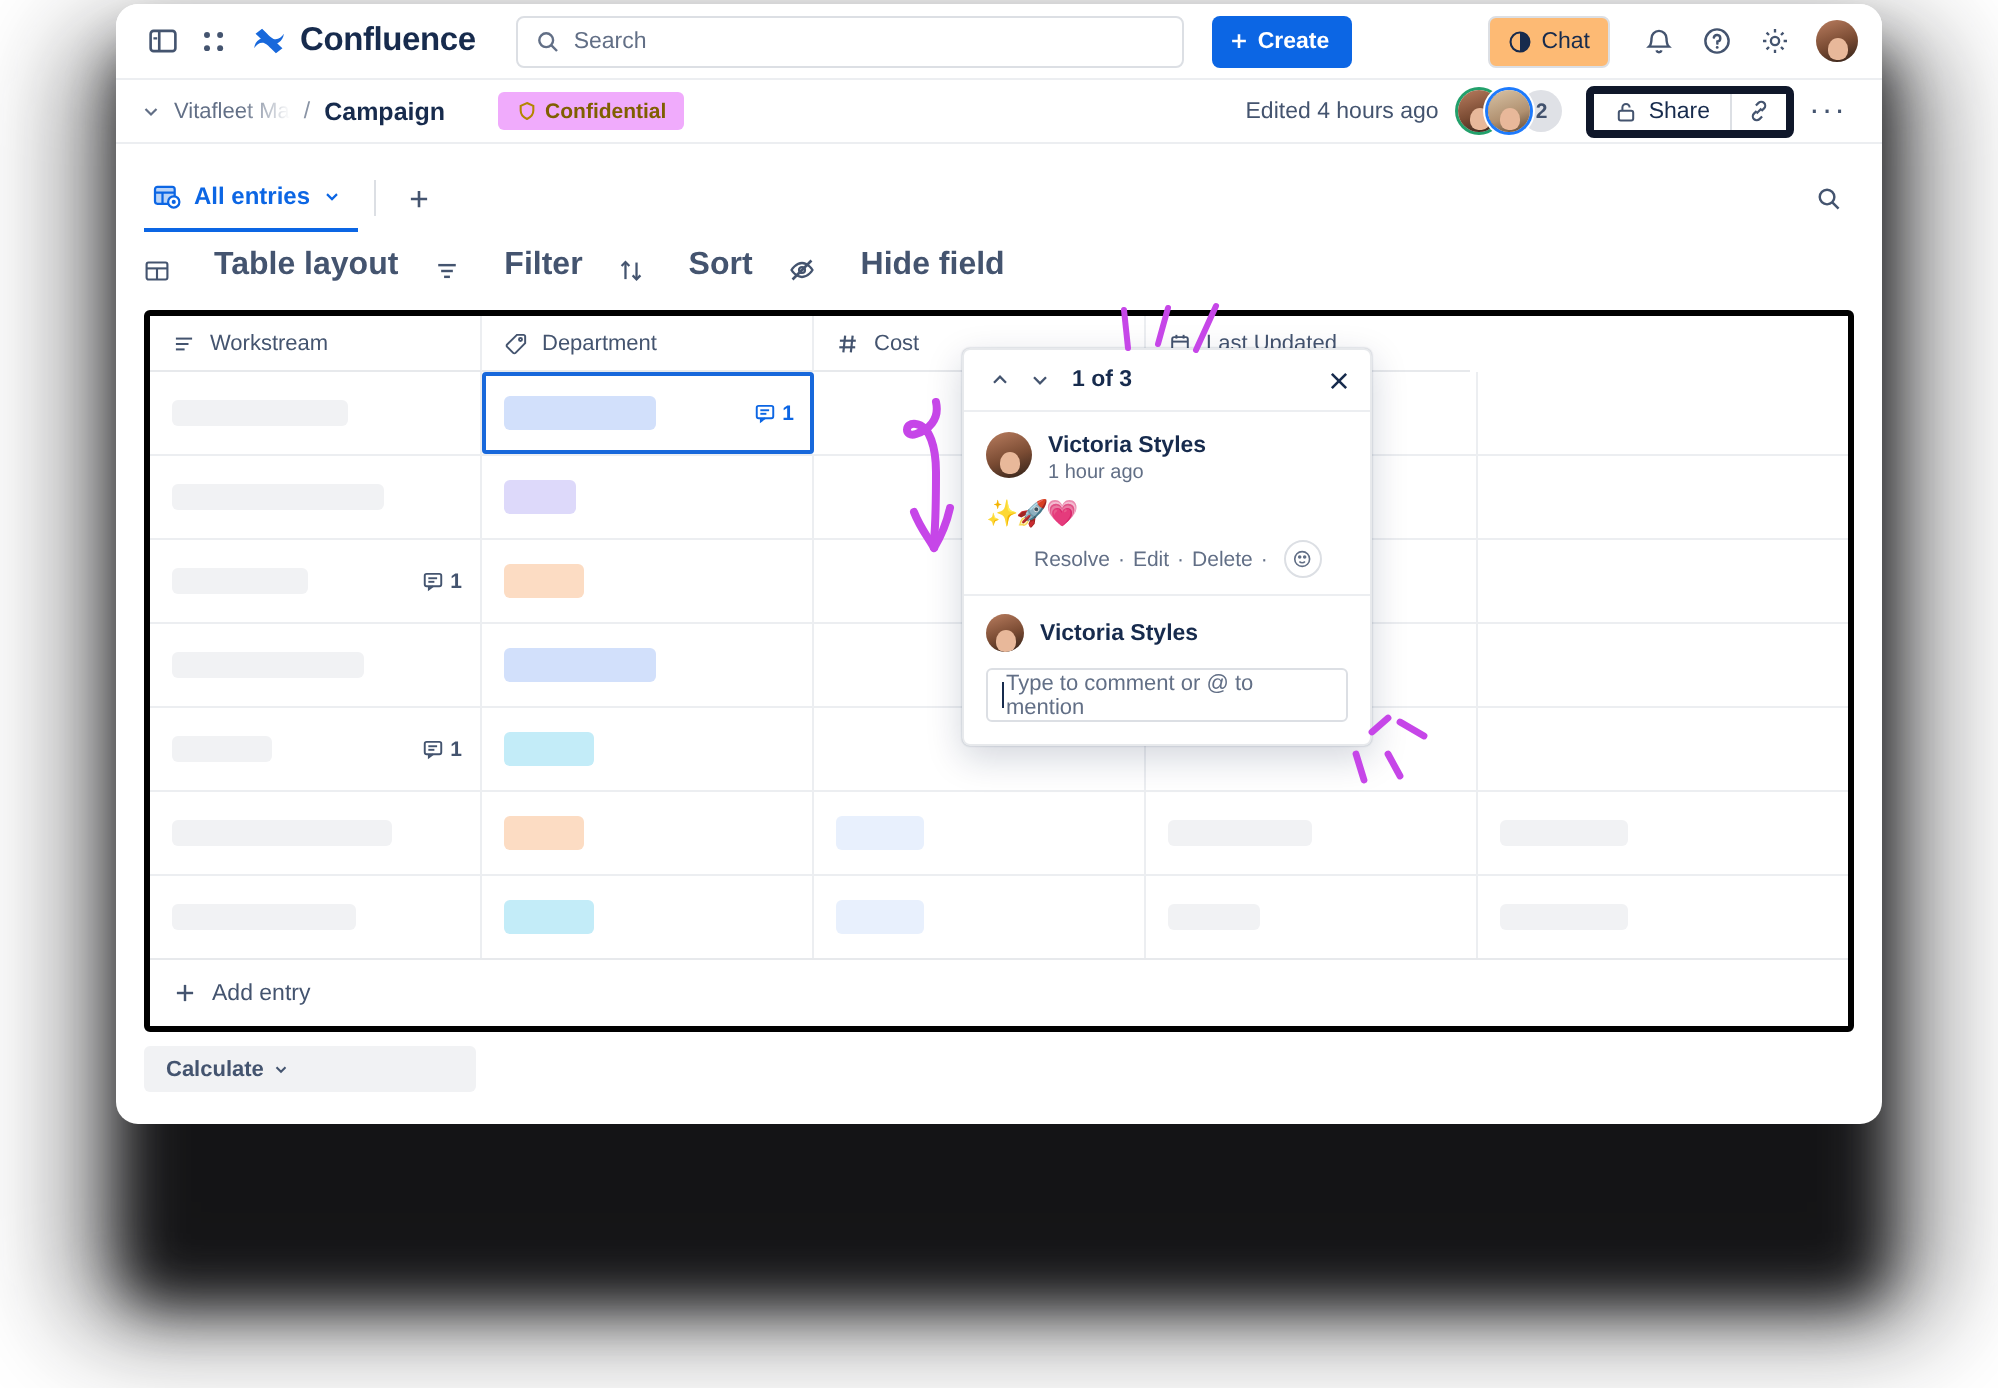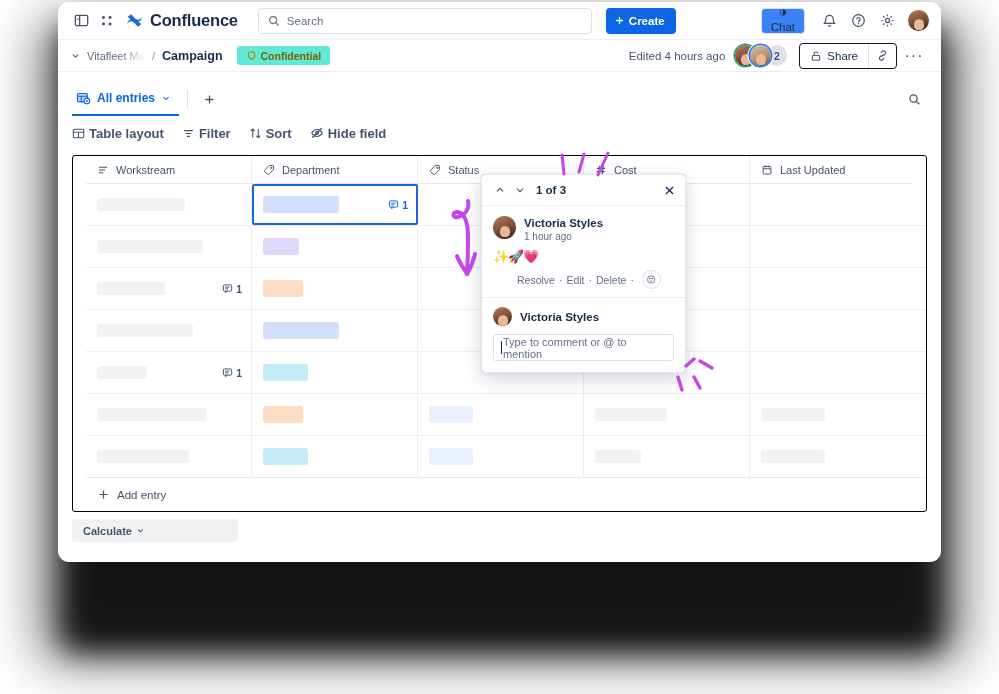--- a/index.html
+++ b/index.html
@@ -83,23 +83,22 @@
   }
   .topnav-right {
     margin-left: auto;
     display: flex; align-items: center; gap: 3px;
   }
   .chat-btn {
     display: flex; align-items: center; gap: 5px;
     height: 26px; padding: 0 9px;
     border: 1px solid #dcdfe4; border-radius: 4px;
     font-size: 11.5px; color: #172b4d; font-weight: 500;
-    background: #3b82f6; cursor: pointer; margin-right: 8px;
+    background: #fdba74; cursor: pointer; margin-right: 8px;
     font-family: inherit;
-    flex-direction: column;
   }
   .avatar {
     width: 20px; height: 20px; border-radius: 50%;
     background: linear-gradient(160deg,#b97d5f 0%,#7a4b33 55%,#2f2018 100%);
     display: inline-block; flex: 0 0 auto;
     position: relative; overflow: hidden;
   }
   .avatar::after {
     content:''; position:absolute; left:50%; top:42%;
     width:10px; height:11px; transform:translateX(-50%);
@@ -121,41 +120,41 @@
   .bc-space {
     font-size: 11px; color: #626f86;
     max-width: 74px; white-space: nowrap; overflow: hidden;
     -webkit-mask-image: linear-gradient(90deg,#000 58%,transparent 100%);
     mask-image: linear-gradient(90deg,#000 58%,transparent 100%);
     cursor: pointer;
   }
   .bc-sep { color: #8993a4; font-size: 11.5px; margin: 0 7px; }
   .bc-current { font-size: 12.5px; font-weight: 700; color: #172b4d; cursor:pointer;}
   .confid {
-    margin-left: 14px; height: 19px;
+    margin-left: 26px; height: 19px;
     display: flex; align-items: center; gap: 4px;
-    background: #5eead4; color: #7f5f01;
+    background: #f0abfc; color: #7f5f01;
     border-radius: 3px; padding: 0 9px;
     font-size: 10.5px; font-weight: 700; cursor: pointer;
   }
   .bc-right { margin-left: auto; display: flex; align-items: center; gap: 0; }
   .edited { font-size: 11.5px; color: #44546f; margin-right: 10px; }
   .facepile { display: flex; align-items: center; }
   .facepile .avatar { width: 21px; height: 21px; }
   .facepile .avatar + .avatar { margin-left: -6px; }
   .fp-count {
     width: 21px; height: 21px; border-radius: 50%;
     background: #dfe1e6; color: #42526e;
     font-size: 10.5px; font-weight: 600;
     display: flex; align-items: center; justify-content: center;
     margin-left: -5px;
   }
   .share-grp {
     display: flex; align-items: center;
-    border: 1px solid #0f172a; border-radius: 4px;
+    border: 4px solid #0f172a; border-radius: 4px;
     height: 26px; margin-left: 12px; overflow: hidden; background:#fff;
   }
   .share-btn {
     display:flex; align-items:center; gap:5px;
     padding: 0 10px; height: 100%;
     font-size: 11.5px; color:#172b4d; font-weight:500;
     cursor:pointer; font-family: inherit; border:none; background:none;
   }
   .link-btn {
     width: 28px; height: 100%;
@@ -188,31 +187,30 @@
   .view-search {
     margin-left: auto; width: 26px; height: 26px;
     display:flex;align-items:center;justify-content:center;
     color:#44546f; cursor:pointer;
   }
   .toolrow {
     display: flex; align-items: center; gap: 18px;
     height: 28px; margin-top: 3px; margin-bottom: 8px;
   }
   .tool {
-    display: flex; align-items: center; gap: 4px;
-    font-size: 13px; font-weight: 600; color: #44546f;
+    display: flex; align-items: flex-end; gap: 22px;
+    font-size: 16px; font-weight: 600; color: #44546f;
     cursor: pointer;
   }
 
   
   .tablewrap {
-    border: 1px solid #000000;
+    border: 3px solid #000000;
     border-radius: 3px;
     overflow: hidden;
-    padding-left: 13px;
   }
   .trow { display: flex; }
   .thead .tcell {
     height: 28px;
     display: flex; align-items: center; gap: 7px;
     font-size: 11px; color: #44546f; font-weight: 400;
     background: #fff;
     border-bottom: 1px solid #e7e9ec;
   }
   .tcell {
@@ -540,27 +538,20 @@
                 <line x1="2.6" y1="11.6" x2="8.4" y2="11.6"></line>
             </svg>
             <span>Workstream</span>
           </div>
           <div class="tcell c-dept">
             <svg width="12" height="12" viewBox="0 0 16 16" fill="none" stroke="#44546f" stroke-width="1.3">
               <path d="M8.6 1.9H13a1.1 1.1 0 0 1 1.1 1.1v4.4L7.7 13.9a1.1 1.1 0 0 1-1.6 0L2.1 9.9a1.1 1.1 0 0 1 0-1.6z"></path>
               <circle cx="11" cy="5" r="1"></circle>
             </svg>
             <span>Department</span>
-          </div>
-          <div class="tcell c-stat">
-            <svg width="12" height="12" viewBox="0 0 16 16" fill="none" stroke="#44546f" stroke-width="1.3">
-              <path d="M8.6 1.9H13a1.1 1.1 0 0 1 1.1 1.1v4.4L7.7 13.9a1.1 1.1 0 0 1-1.6 0L2.1 9.9a1.1 1.1 0 0 1 0-1.6z"></path>
-              <circle cx="11" cy="5" r="1"></circle>
-            </svg>
-            <span>Status</span>
           </div>
           <div class="tcell c-cost">
             <svg width="12" height="12" viewBox="0 0 16 16" stroke="#44546f" stroke-width="1.45">
               <line x1="6.1" y1="2.4" x2="4.9" y2="13.6"></line>
                 <line x1="11.1" y1="2.4" x2="9.9" y2="13.6"></line>
               <line x1="2.6" y1="5.8" x2="13.2" y2="5.8"></line>
                 <line x1="2.2" y1="10.2" x2="12.8" y2="10.2"></line>
             </svg>
             <span>Cost</span>
           </div>

